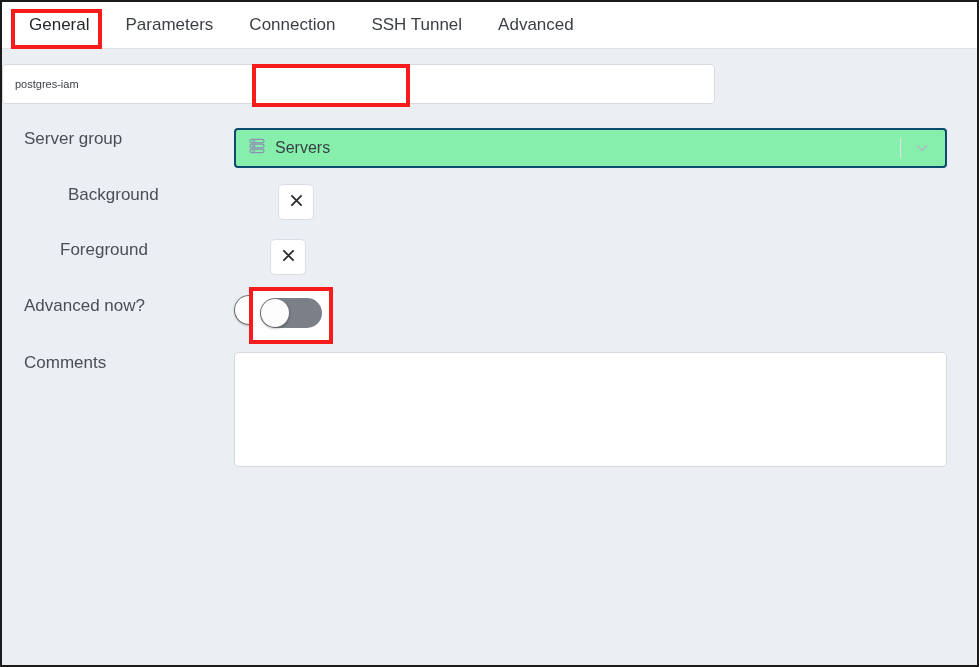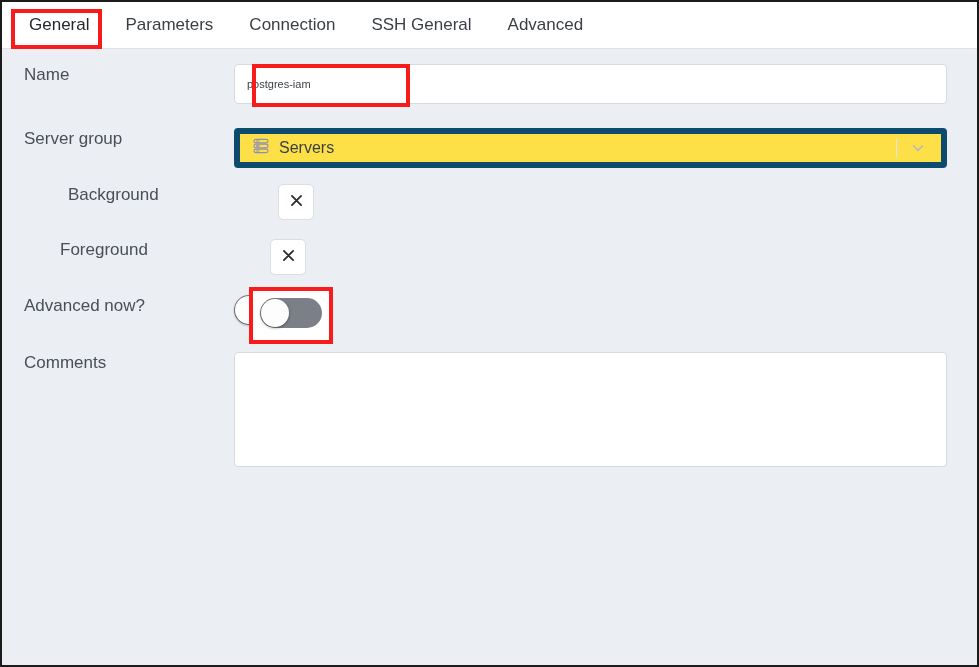--- a/index.html
+++ b/index.html
@@ -89,22 +89,22 @@
     width: 713px;
     overflow: hidden;
     white-space: nowrap;
   }
 
   
   .select {
     box-sizing: border-box;
     height: 40px;
     width: 713px;
-    background: #fde047;
-    border: 6px solid #0c4a6e;
+    background: #86efac;
+    border: 2px solid #0c4a6e;
     border-radius: 4px;
     display: flex;
     align-items: center;
     padding: 0 6px 0 12px;
   }
   .select .val {
     flex: 1 1 auto;
     display: flex;
     align-items: center;
     font-size: 16px;
@@ -186,28 +186,27 @@
 </style>
 </head>
 <body>
 
 <div id="app">
 
   <div class="tabbar">
     <div class="tab active"><span>General</span></div>
     <div class="tab"><span>Parameters</span></div>
     <div class="tab"><span>Connection</span></div>
-    <div class="tab"><span>SSH General</span></div>
+    <div class="tab"><span>SSH Tunnel</span></div>
     <div class="tab"><span>Advanced</span></div>
   </div>
 
   <div class="form">
 
     <div class="row" style="top:15px;">
-      <div class="label">Name</div>
       <div class="ctrl">
         <div class="textinput" placeholder="">postgres-iam</div>
       </div>
     </div>
 
     <div class="row" style="top:79px;border-radius:16px;">
       <div class="label">Server group</div>
       <div class="ctrl">
         <div class="select">
           <div class="val">

